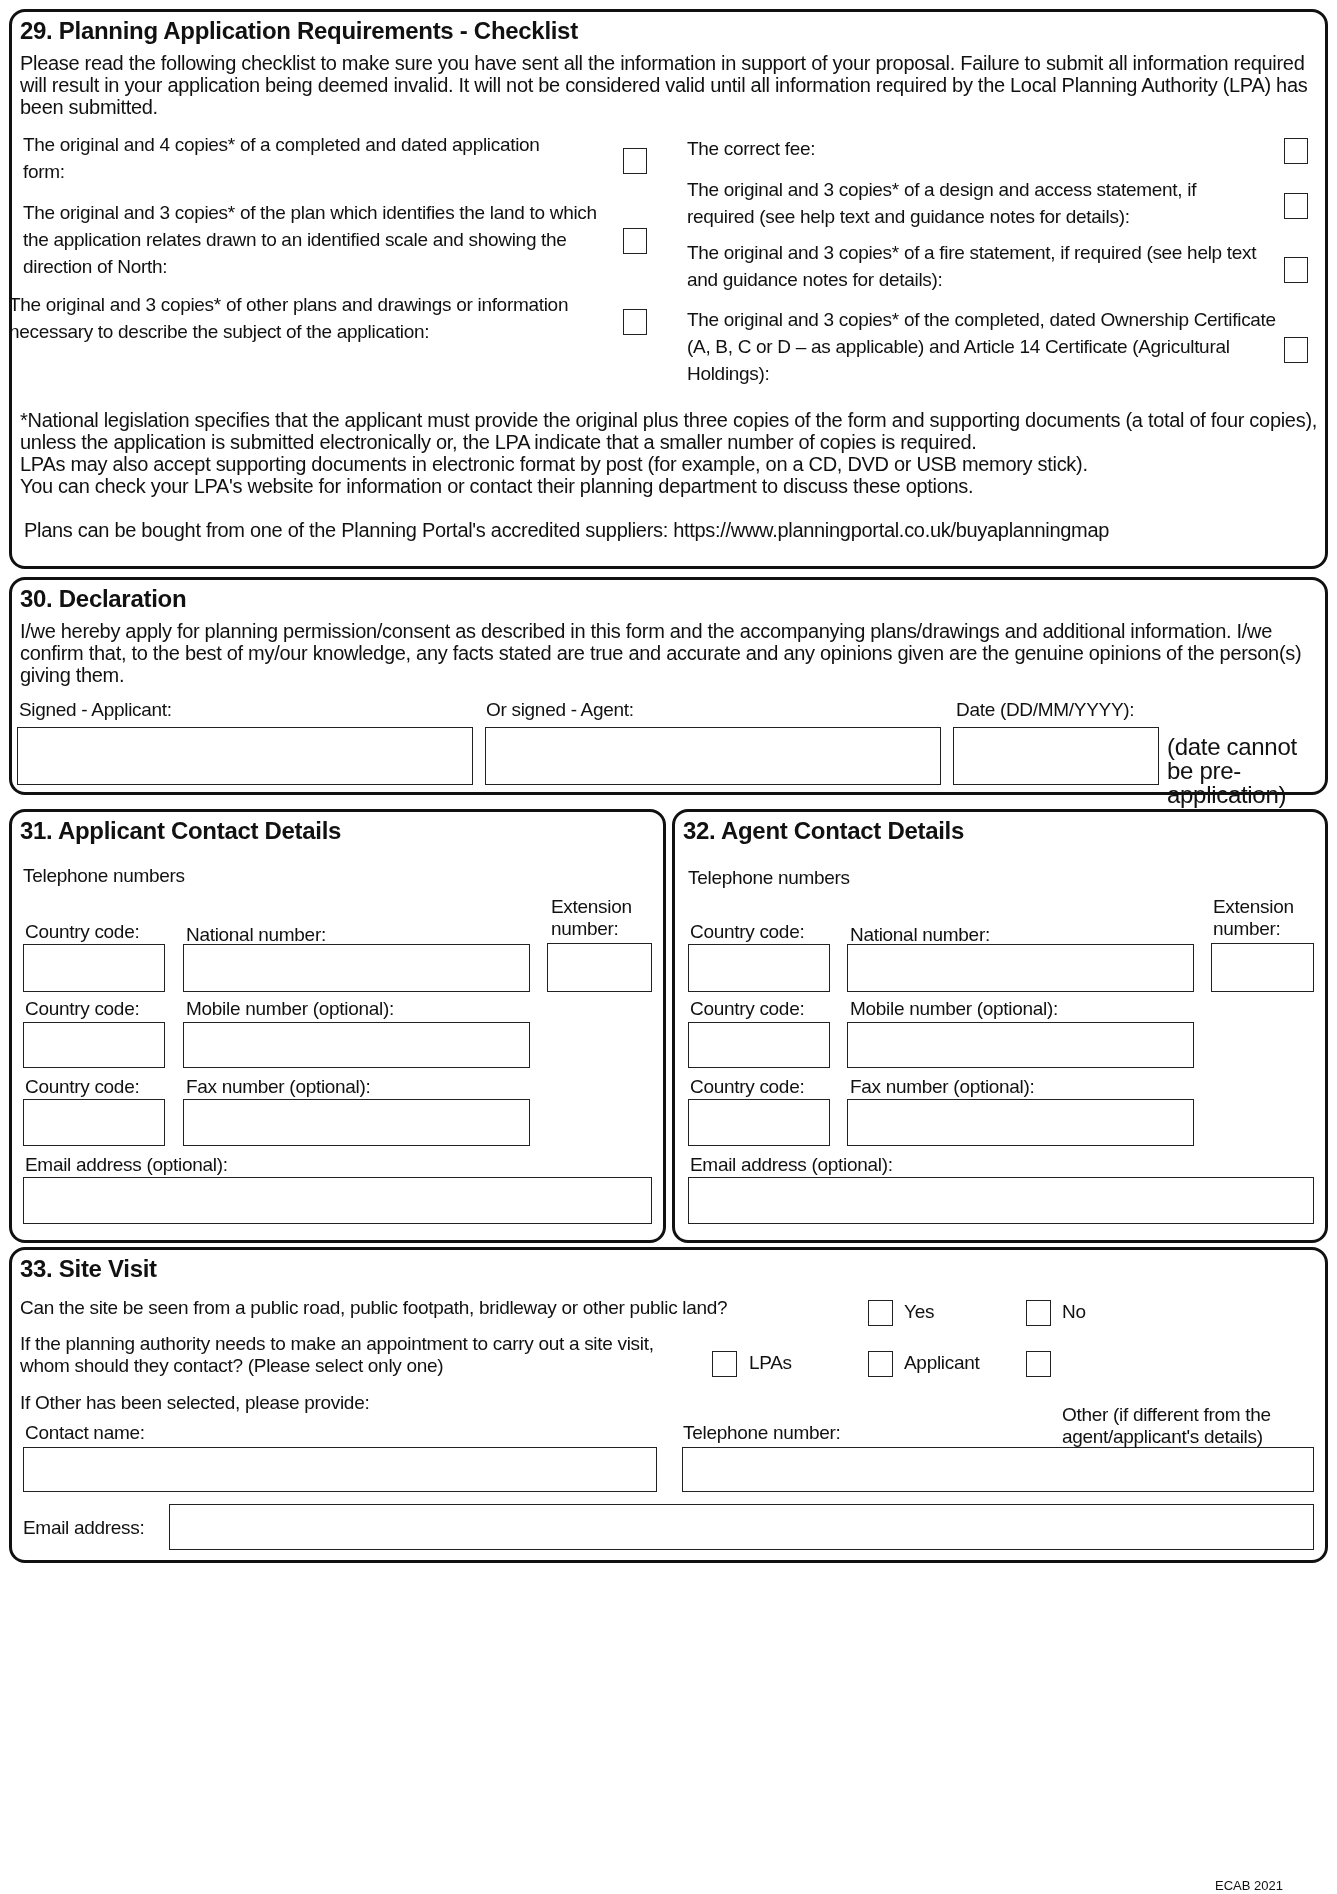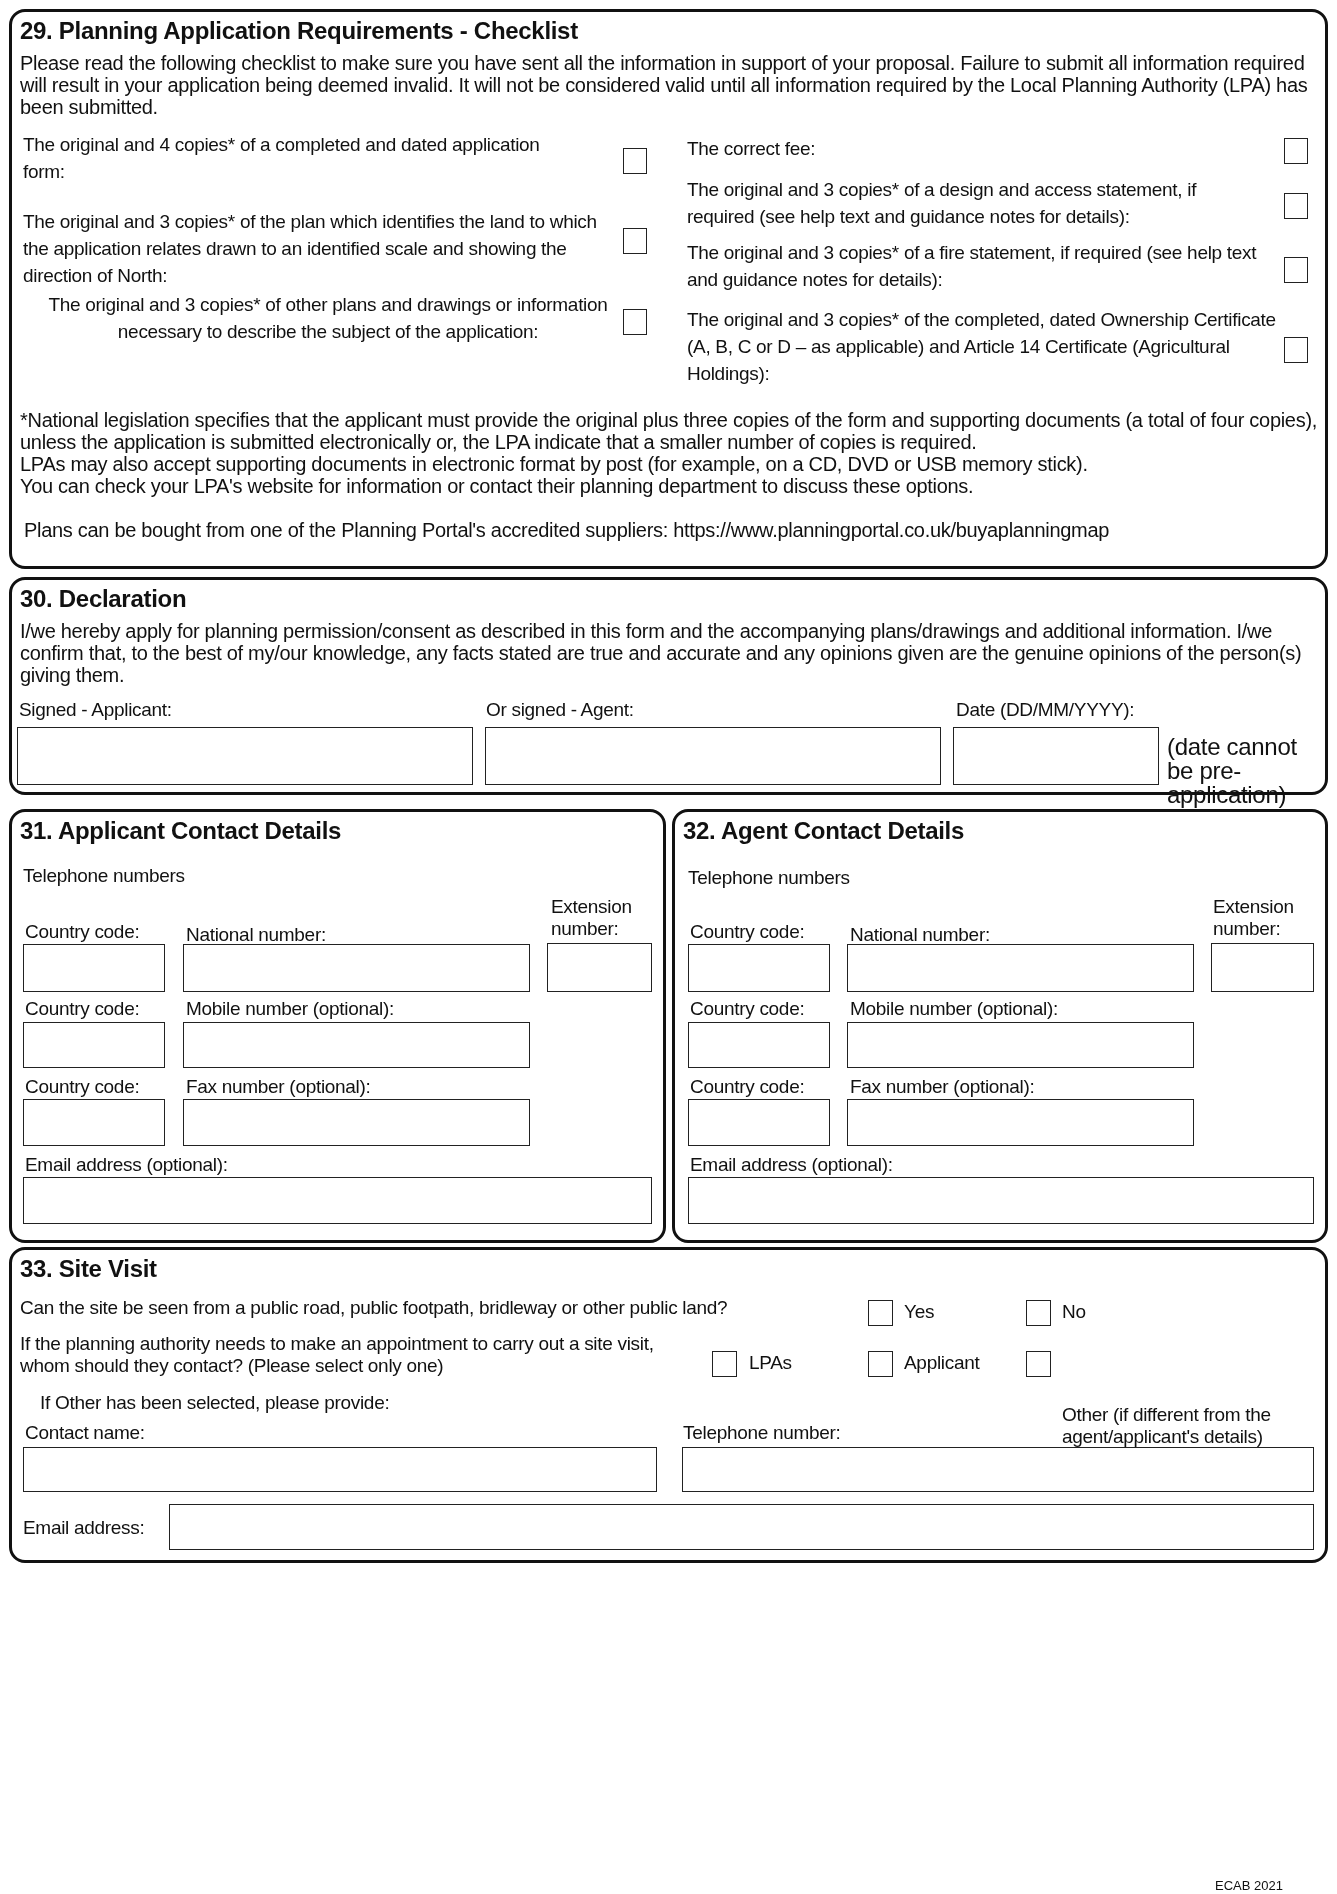--- a/index.html
+++ b/index.html
@@ -18,24 +18,24 @@
 </head>
 <body>
 
 <div class="section" style="left:9px;top:9px;width:1319px;height:560px;"></div>
 <div class="title" style="left:20px;top:17px;">29.  Planning Application Requirements - Checklist</div>
 <div class="para" style="left:20px;top:52px;width:1300px;">Please read the following checklist to make sure you have sent all the information in support of your proposal.  Failure to submit all information required will result in your application being deemed invalid.  It will not be considered valid until all information required by the Local Planning Authority (LPA) has been submitted.</div>
 
 <div class="lbl-wrap" style="left:23px;top:131px;width:520px;">The original and 4 copies* of a completed and dated application form:</div>
 <div class="chk" style="left:623px;top:148px;"></div>
 
-<div class="lbl-wrap" style="left:23px;top:208px;width:600px;">The original and 3 copies* of the plan which identifies the land to which the application relates drawn to an identified scale and showing the direction of North:</div>
+<div class="lbl-wrap" style="left:23px;top:199px;width:600px;">The original and 3 copies* of the plan which identifies the land to which the application relates drawn to an identified scale and showing the direction of North:</div>
 <div class="chk" style="left:623px;top:228px;"></div>
 
-<div class="lbl-wrap" style="left:23px;top:291px;width:610px;text-align:center;">The original and 3 copies* of other plans and drawings or information necessary to describe the subject of the application:</div>
+<div class="lbl-wrap" style="left:9px;top:291px;width:610px;">The original and 3 copies* of other plans and drawings or information necessary to describe the subject of the application:</div>
 <div class="chk" style="left:623px;top:309px;"></div>
 
 <div class="lbl-wrap" style="left:687px;top:135px;width:560px;">The correct fee:</div>
 <div class="chk" style="left:1284px;top:138px;"></div>
 
 <div class="lbl-wrap" style="left:687px;top:176px;width:570px;">The original and 3 copies* of a design and access statement, if required (see help text and guidance notes for details):</div>
 <div class="chk" style="left:1284px;top:193px;"></div>
 
 <div class="lbl-wrap" style="left:687px;top:239px;width:570px;">The original and 3 copies* of a fire statement, if required (see help text and guidance notes for details):</div>
 <div class="chk" style="left:1284px;top:257px;"></div>
@@ -111,21 +111,21 @@
   <span>If the planning authority needs to make an appointment to carry out a site visit, whom should they contact?</span>
   <span class="it">(Please select only one)</span>
 </div>
 <div class="chk" style="left:712px;top:1351px;width:25px;"></div>
 <div class="lbl" style="left:749px;top:1350px;">LPAs</div>
 <div class="chk" style="left:868px;top:1351px;width:25px;"></div>
 <div class="lbl" style="left:904px;top:1350px;">Applicant</div>
 <div class="chk" style="left:1026px;top:1351px;width:25px;"></div>
 <div class="lbl-wrap" style="left:1062px;top:1404px;width:260px;line-height:22px;">Other (if different from the agent/applicant's details)</div>
 
-<div class="lbl" style="left:20px;top:1390px;margin-left:20px;">If Other has been selected, please provide:</div>
+<div class="lbl" style="left:20px;top:1390px;">If Other has been selected, please provide:</div>
 <div class="lbl" style="left:25px;top:1420px;">Contact name:</div>
 <div class="lbl" style="left:683px;top:1420px;">Telephone number:</div>
 <div class="box" style="left:23px;top:1447px;width:634px;height:45px;"></div>
 <div class="box" style="left:682px;top:1447px;width:632px;height:45px;"></div>
 <div class="lbl" style="left:23px;top:1515px;">Email address:</div>
 <div class="box" style="left:169px;top:1504px;width:1145px;height:46px;"></div>
 
 <div class="footer" style="left:1215px;top:1878px;">ECAB 2021</div>
 
 </body></html>

